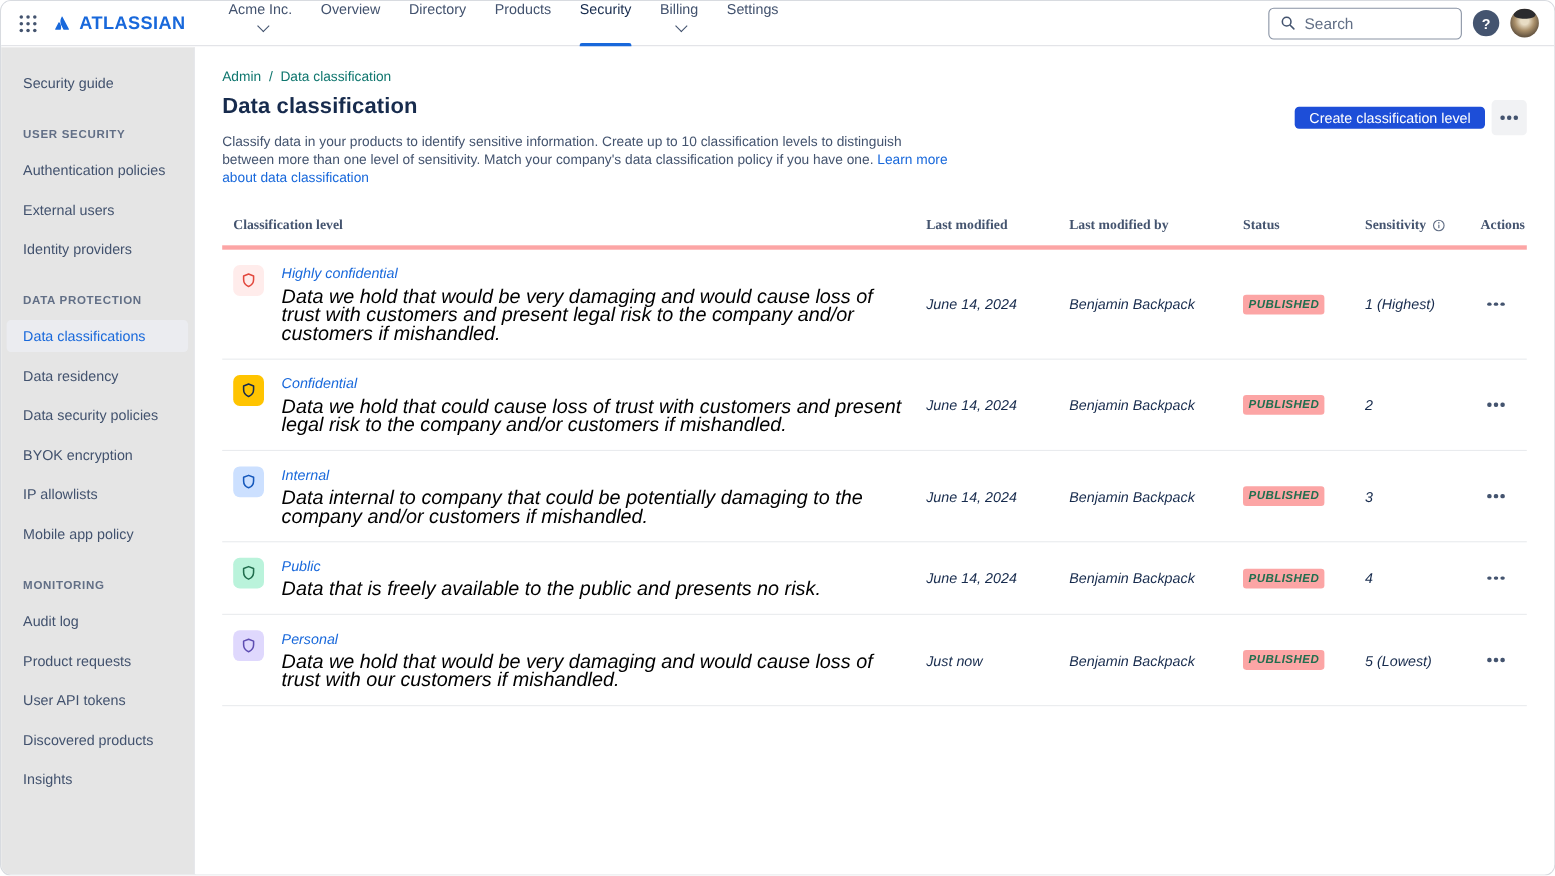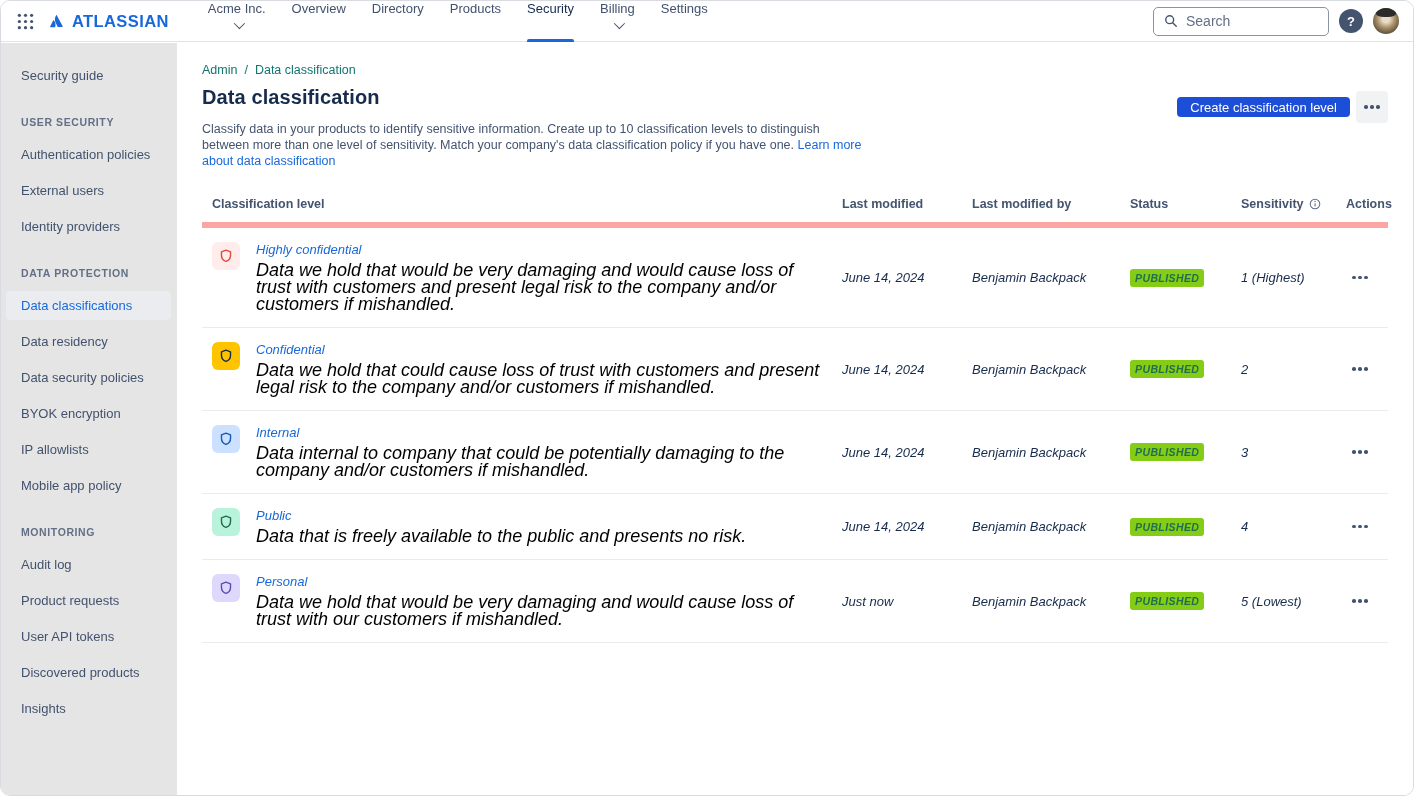--- a/index.html
+++ b/index.html
@@ -41,34 +41,34 @@
   .page-desc { margin-top:12px; font-size:12.5px; line-height:16px; color:#44546f; max-width:660px; }
   .page-desc a { color:#1868db; text-decoration:none; cursor:pointer; }
   .header-buttons { display:flex; gap:6px; align-items:center; margin-top:5px; }
   .btn-primary { background:#1d4ed8; color:#fff; border:none; border-radius:4px; height:20px; padding:0 13px; font-size:13px; font-weight:500; font-family:inherit; cursor:pointer; }
   .btn-more { width:32px; height:32px; background:#f1f2f4; border:none; border-radius:4px; display:flex; align-items:center; justify-content:center; gap:2.5px; cursor:pointer; }
   .dot { width:3.5px; height:3.5px; border-radius:50%; background:#44546f; }
 
   
   .table { margin-top:22px; }
   .thead, .trow { display:grid; grid-template-columns: 630px 130px 158px 111px 105px 54px; }
-  .thead { border-bottom:6px solid #fca5a5; }
+  .thead { border-bottom:4px solid #fca5a5;font-family:Liberation Serif, serif; }
   .th { font-size:12.5px; font-weight:bold; color:#44546f; padding:6px 10px 11px 10px; display:flex; align-items:center; gap:5px; white-space:nowrap; }
   .trow { border-bottom:1px solid #e9ebee; align-items:center;font-style:italic; }
   .cell { font-size:13px; color:#172b4d; padding:12px 10px; }
   .cell-class { display:flex; gap:16px; align-items:flex-start; align-self:start; padding-top:14px; padding-bottom:14px; }
   .shield-chip { width:28px; height:28px; border-radius:6px; flex:0 0 auto; display:flex; align-items:center; justify-content:center; }
   .sev-red    .shield-chip { background:#ffeceb; color:#e2483d; }
   .sev-yellow .shield-chip { background:#ffc400; color:#172b4d; }
   .sev-blue   .shield-chip { background:#cce0ff; color:#1558bc; }
   .sev-green  .shield-chip { background:#baf3db; color:#216e4e; }
   .sev-purple .shield-chip { background:#dfd8fd; color:#5e4db2; }
   .row-title { font-size:13px; color:#1868db; cursor:pointer; display:inline-block; }
   .row-desc { margin-top:5px; font-size:18px; line-height:17px; color:#000000; max-width:580px; }
-  .badge { display:inline-block; background:#84cc16; color:#216e4e; font-size:10.5px; font-weight:bold; letter-spacing:0.4px; padding:3px 5px; border-radius:3px; }
+  .badge { display:inline-block; background:#fca5a5; color:#216e4e; font-size:10.5px; font-weight:bold; letter-spacing:0.4px; padding:3px 5px; border-radius:3px; }
   .actions-btn { display:flex; gap:2.5px; align-items:center; justify-content:flex-start; padding:8px 6px; cursor:pointer; border-radius:4px; width:fit-content; }
   .info-icon { display:inline-flex; }
 </style>
 </head>
 <body>
 
 <div class="window">
 
   <div class="topnav">
     <div class="appswitcher">

